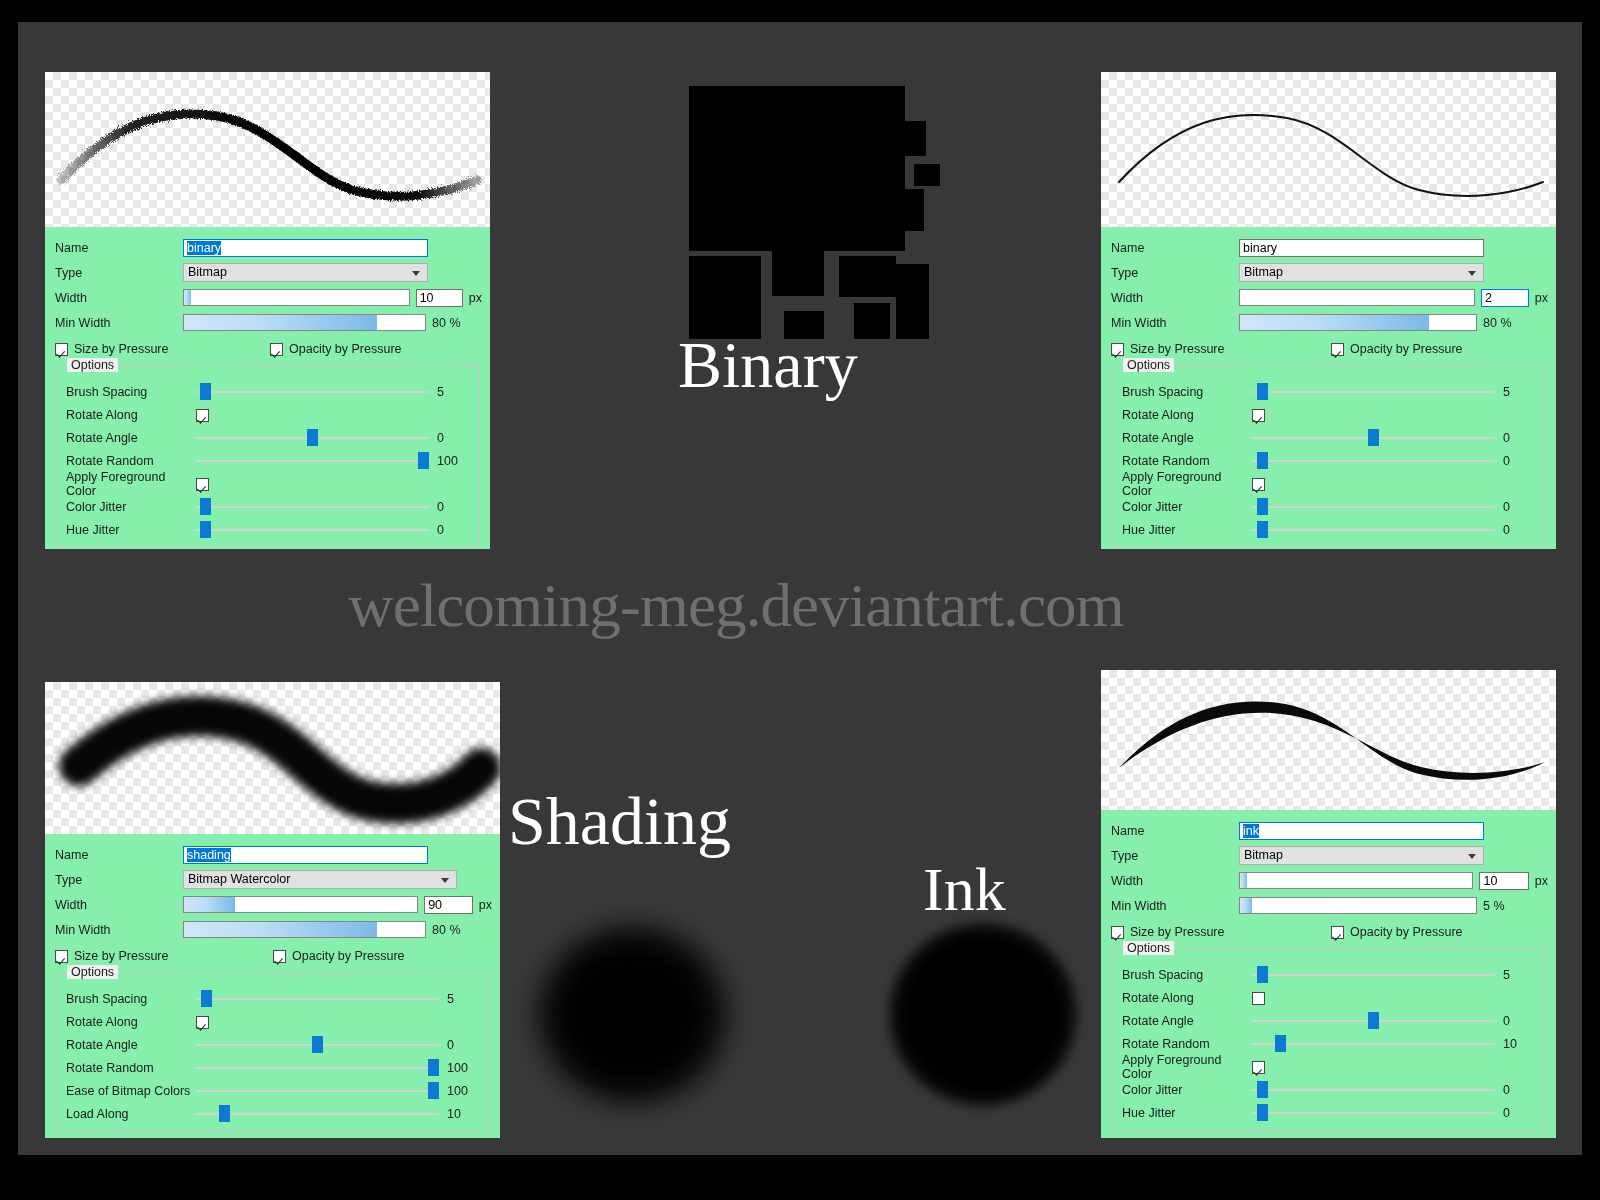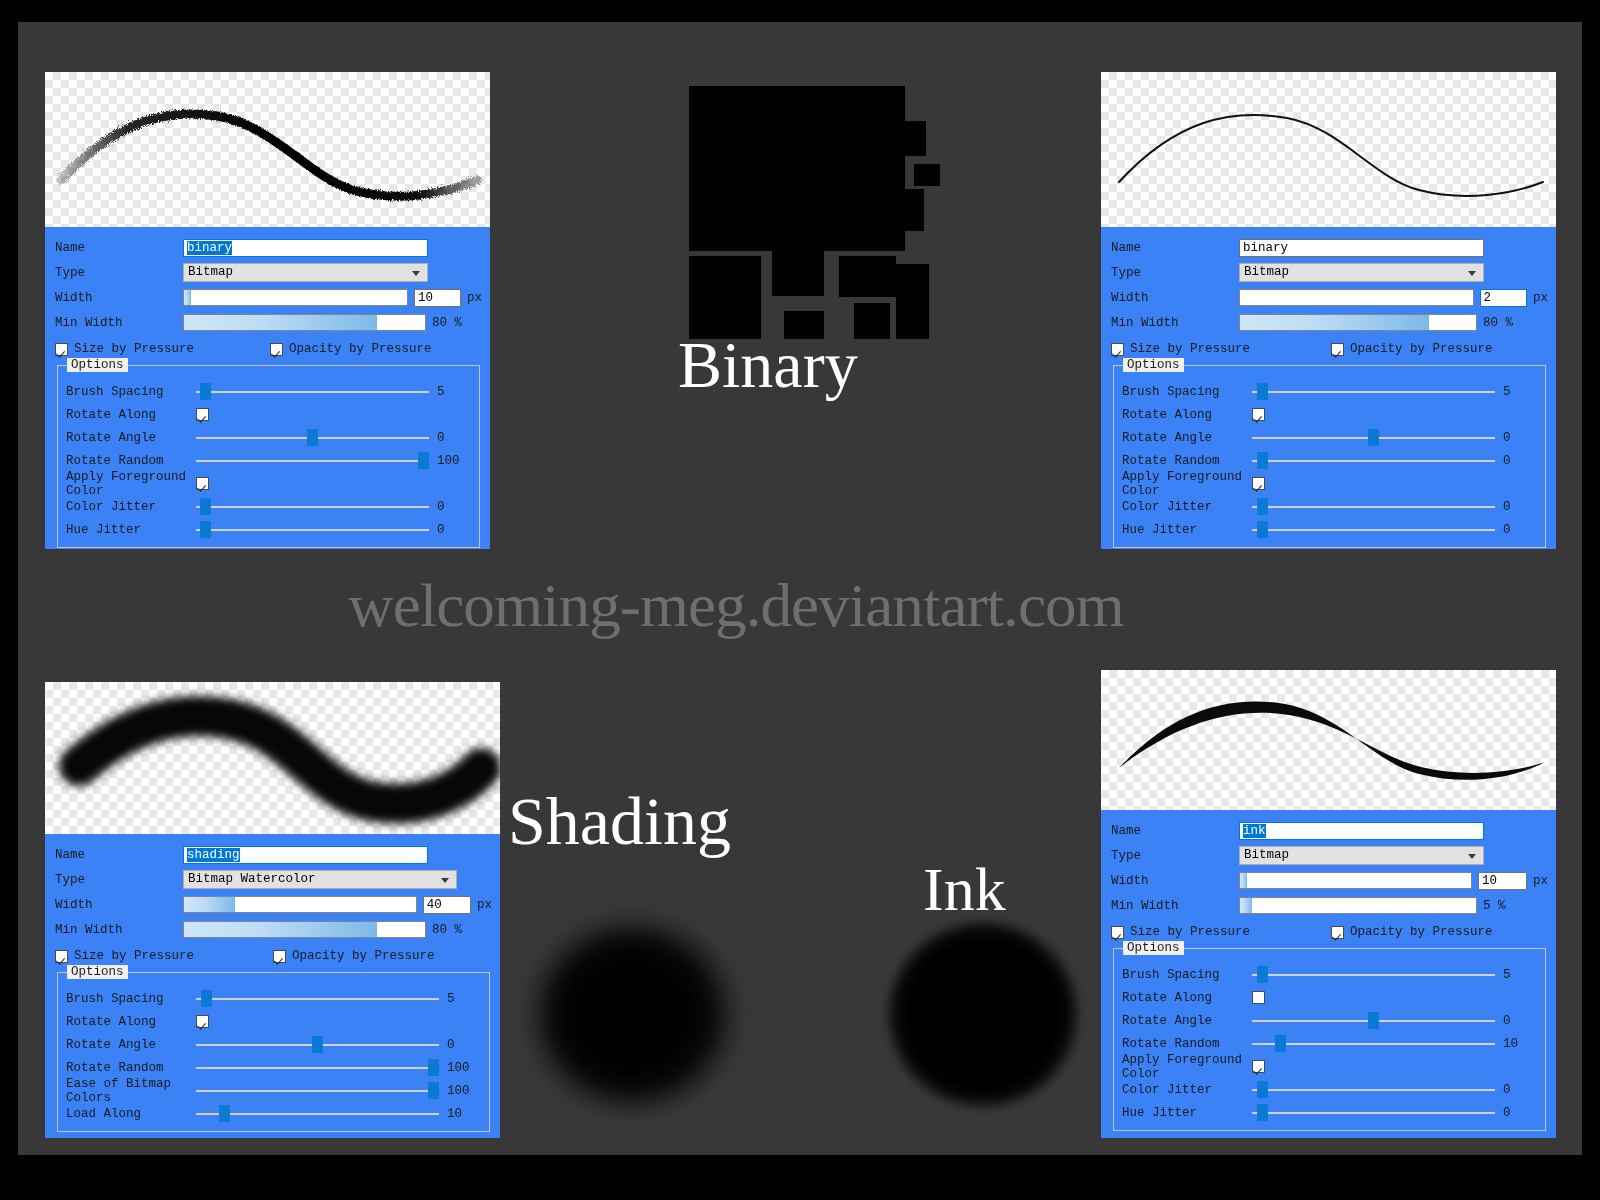--- a/index.html
+++ b/index.html
@@ -29,21 +29,21 @@
     background:radial-gradient(ellipse 48% 46% at 50% 48%, #050505 0%, #070707 52%, #0c0c0c 66%, rgba(20,20,20,0.55) 80%, rgba(40,40,40,0) 97%);
     filter:blur(7px);}
   #shading-blob2{left:520px;top:905px;width:185px;height:175px;
     background:radial-gradient(ellipse 50% 50% at 50% 50%, #000 0%, #000 58%, rgba(5,5,5,0.6) 78%, rgba(45,45,45,0) 100%);
     filter:blur(10px);}
   #ink-blob{left:865px;top:895px;width:200px;height:195px;
     background:radial-gradient(ellipse 50% 50% at 50% 50%, #000 0%, #000 74%, rgba(0,0,0,0.85) 86%, rgba(56,56,56,0) 100%);
     filter:blur(3px);}
 
   
-  .panel{position:absolute;background:#3b82f6;box-sizing:border-box;font-family:Liberation Mono, monospace;}
+  .panel{position:absolute;background:#86efac;box-sizing:border-box;}
   #panel-tl{left:27px;top:50px;width:445px;height:477px;}
   #panel-tr{left:1083px;top:50px;width:455px;height:477px;}
   #panel-bl{left:27px;top:660px;width:455px;height:456px;}
   #panel-br{left:1083px;top:648px;width:455px;height:468px;}
 
   .preview{position:relative;width:100%;box-sizing:border-box;
     background-color:#fff;
     background-image:
       linear-gradient(45deg,#e8e8e8 25%,transparent 25%,transparent 75%,#e8e8e8 75%),
       linear-gradient(45deg,#e8e8e8 25%,transparent 25%,transparent 75%,#e8e8e8 75%);
@@ -355,21 +355,21 @@
         </div>
         <div class="row">
           <span class="lbl">Type</span>
           <div class="combo" style="width:274px"><span>Bitmap Watercolor</span><i class="arrow"></i></div>
         </div>
         <div class="row">
           <span class="lbl">Width</span>
           <div class="bar" style="width:243px">
               <div class="fill" style="width:22%"></div>
             </div>
-          <div class="numbox" style="width:50px;margin-left:6px">40</div>
+          <div class="numbox" style="width:50px;margin-left:6px">90</div>
           <span class="unit">px</span>
         </div>
         <div class="row">
           <span class="lbl">Min Width</span>
           <div class="bar" style="width:243px">
               <div class="fill" style="width:80%"></div>
             </div>
           <span class="unit"><span>80</span> <span>%</span></span>
         </div>
         <div style="display:flex;margin-top:3px">

